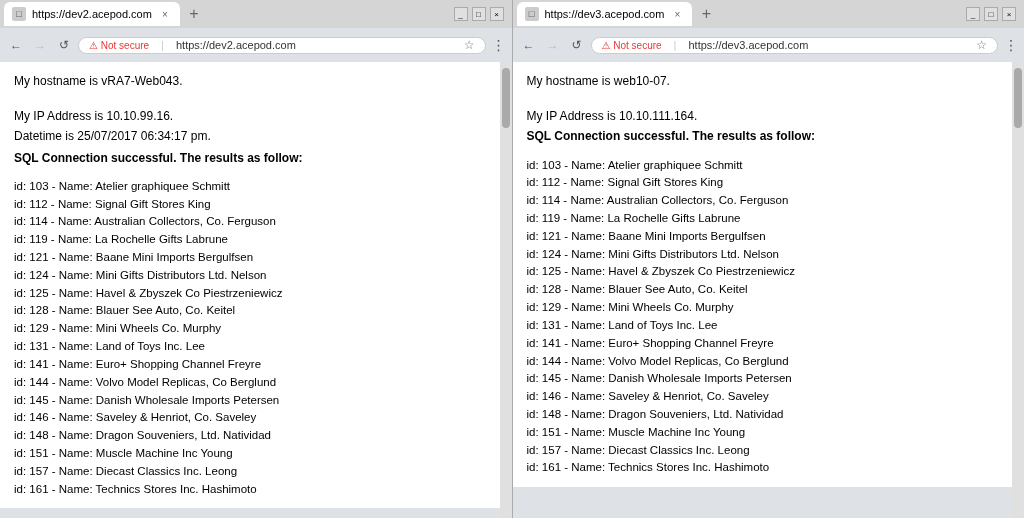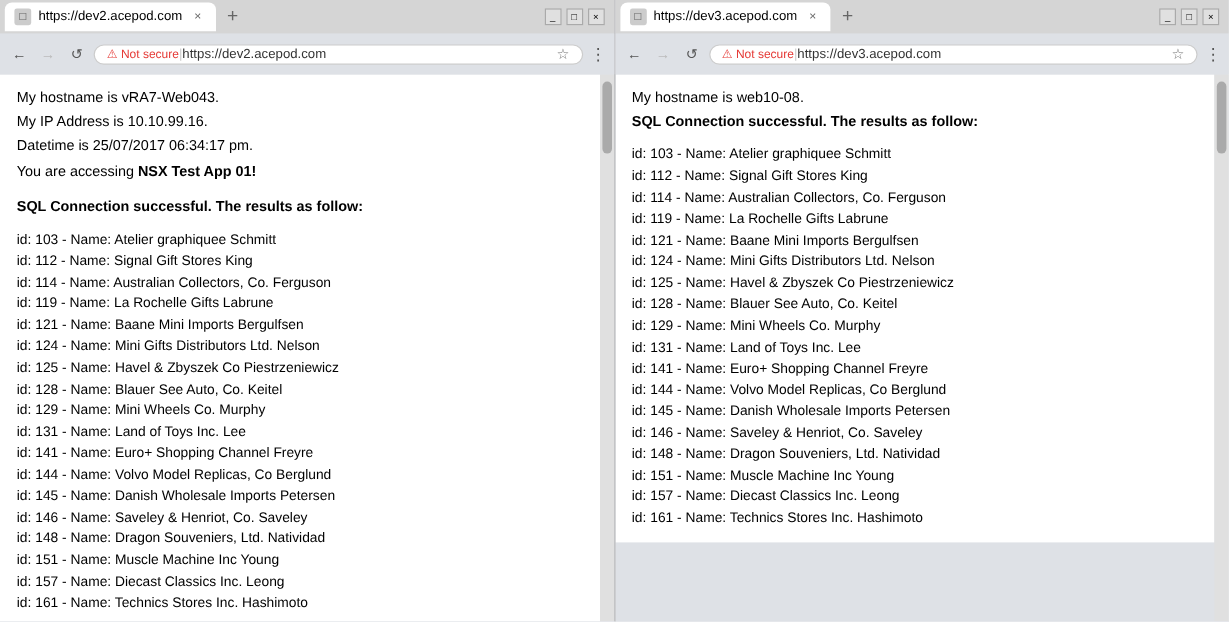--- a/index.html
+++ b/index.html
@@ -151,21 +151,21 @@
     .address-input {
       flex: 1;
       height: 17px;
       border: 1px solid #ccc;
       border-radius: 11px;
       padding: 0 10px;
       font-size: 11px;
       background: white;
       display: flex;
       align-items: center;
-      gap: 0;
+      gap: 12px;
     }
 
     .not-secure {
       color: #e53935;
       font-size: 10px;
       display: flex;
       align-items: center;
       gap: 2px;
       white-space: nowrap;
     }
@@ -223,21 +223,21 @@
     }
 
     .scrollbar-thumb {
       width: 8px;
       height: 60px;
       background: #aaa;
       border-radius: 4px;
       margin-top: 4px;
     }
 
-    .hostname-line { margin-bottom: 1px; }
+    .hostname-line { margin-bottom: 16px; }
     .ip-line { margin-bottom: 1px; }
     .datetime-line { margin-bottom: 2px; }
     .app-line { margin-bottom: 10px; }
     .sql-line { margin-bottom: 10px; font-weight: bold; }
 
     .data-list { font-size: 11.5px; line-height: 1.55; }
     .data-item { display: block; }
   </style>
 </head>
 <body>
@@ -268,21 +268,20 @@
           <span class="star-btn">☆</span>
         </div>
         <div class="menu-btn">⋮</div>
       </div>
       <div class="scrollbar-area">
         <div class="page-scroll-wrapper">
           <div class="page-content">
             <div class="hostname-line">My hostname is vRA7-Web043.</div>
             <div class="ip-line">My IP Address is 10.10.99.16.</div>
             <div class="datetime-line">Datetime is 25/07/2017 06:34:17 pm.</div>
-            <div class="app-line"><span>You are accessing </span><strong>NSX Test App 01!</strong></div>
             <div class="sql-line">SQL Connection successful. The results as follow:</div>
             <div class="data-list">
               <span class="data-item">id: 103 - Name: Atelier graphiquee Schmitt</span>
               <span class="data-item">id: 112 - Name: Signal Gift Stores King</span>
               <span class="data-item">id: 114 - Name: Australian Collectors, Co. Ferguson</span>
               <span class="data-item">id: 119 - Name: La Rochelle Gifts Labrune</span>
               <span class="data-item">id: 121 - Name: Baane Mini Imports Bergulfsen</span>
               <span class="data-item">id: 124 - Name: Mini Gifts Distributors Ltd. Nelson</span>
               <span class="data-item">id: 125 - Name: Havel &amp; Zbyszek Co Piestrzeniewicz</span>
               <span class="data-item">id: 128 - Name: Blauer See Auto, Co. Keitel</span>
@@ -326,21 +325,22 @@
           <span class="not-secure">⚠ Not secure</span>
           <span style="color: rgb(204, 204, 204);"> | </span>
           <span class="address-text">https://dev3.acepod.com</span>
           <span class="star-btn">☆</span>
         </div>
         <div class="menu-btn">⋮</div>
       </div>
       <div class="scrollbar-area">
         <div class="page-scroll-wrapper">
           <div class="page-content">
-            <div class="hostname-line">My hostname is web10-08.</div>
+            <div class="hostname-line">My hostname is web10-07.</div>
+            <div class="ip-line">My IP Address is 10.10.111.164.</div>
             <div class="sql-line">SQL Connection successful. The results as follow:</div>
             <div class="data-list">
               <span class="data-item">id: 103 - Name: Atelier graphiquee Schmitt</span>
               <span class="data-item">id: 112 - Name: Signal Gift Stores King</span>
               <span class="data-item">id: 114 - Name: Australian Collectors, Co. Ferguson</span>
               <span class="data-item">id: 119 - Name: La Rochelle Gifts Labrune</span>
               <span class="data-item">id: 121 - Name: Baane Mini Imports Bergulfsen</span>
               <span class="data-item">id: 124 - Name: Mini Gifts Distributors Ltd. Nelson</span>
               <span class="data-item">id: 125 - Name: Havel &amp; Zbyszek Co Piestrzeniewicz</span>
               <span class="data-item">id: 128 - Name: Blauer See Auto, Co. Keitel</span>

